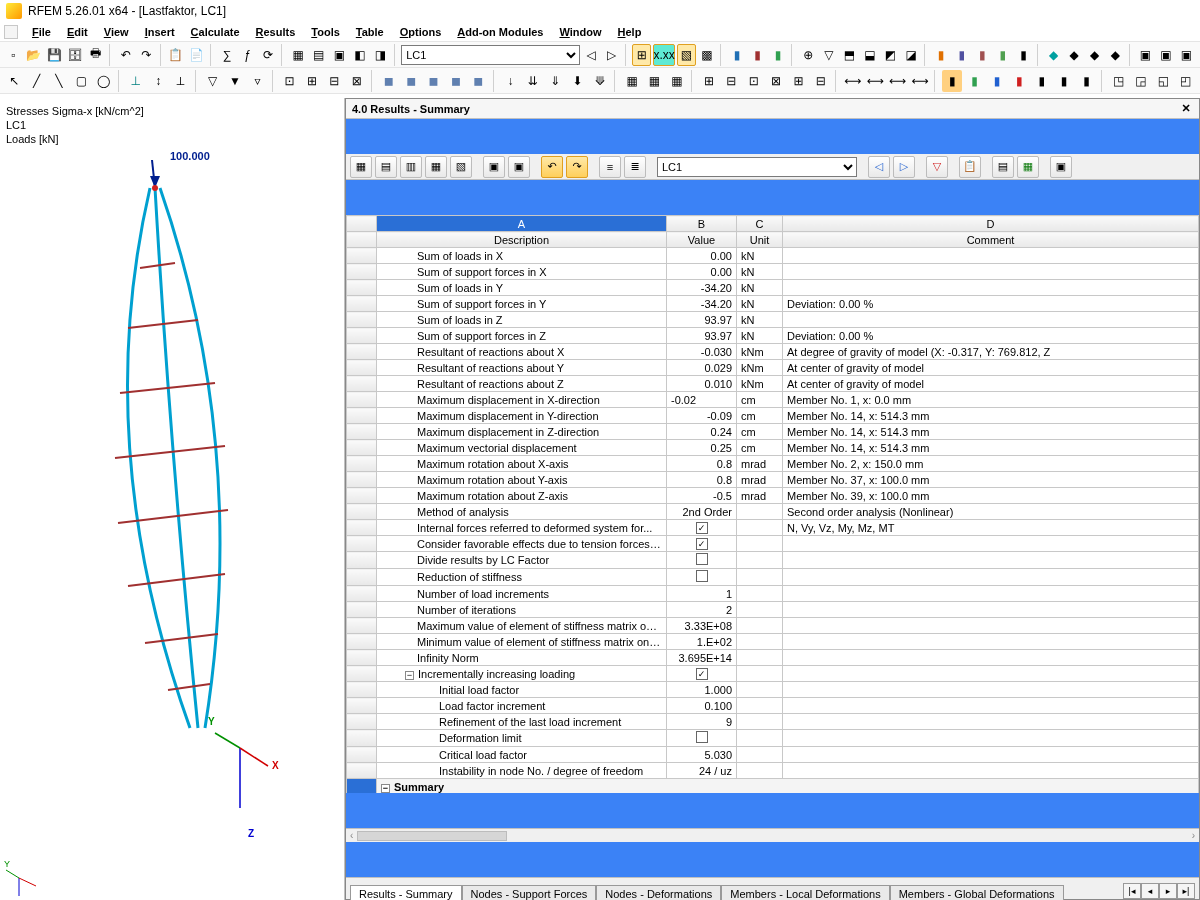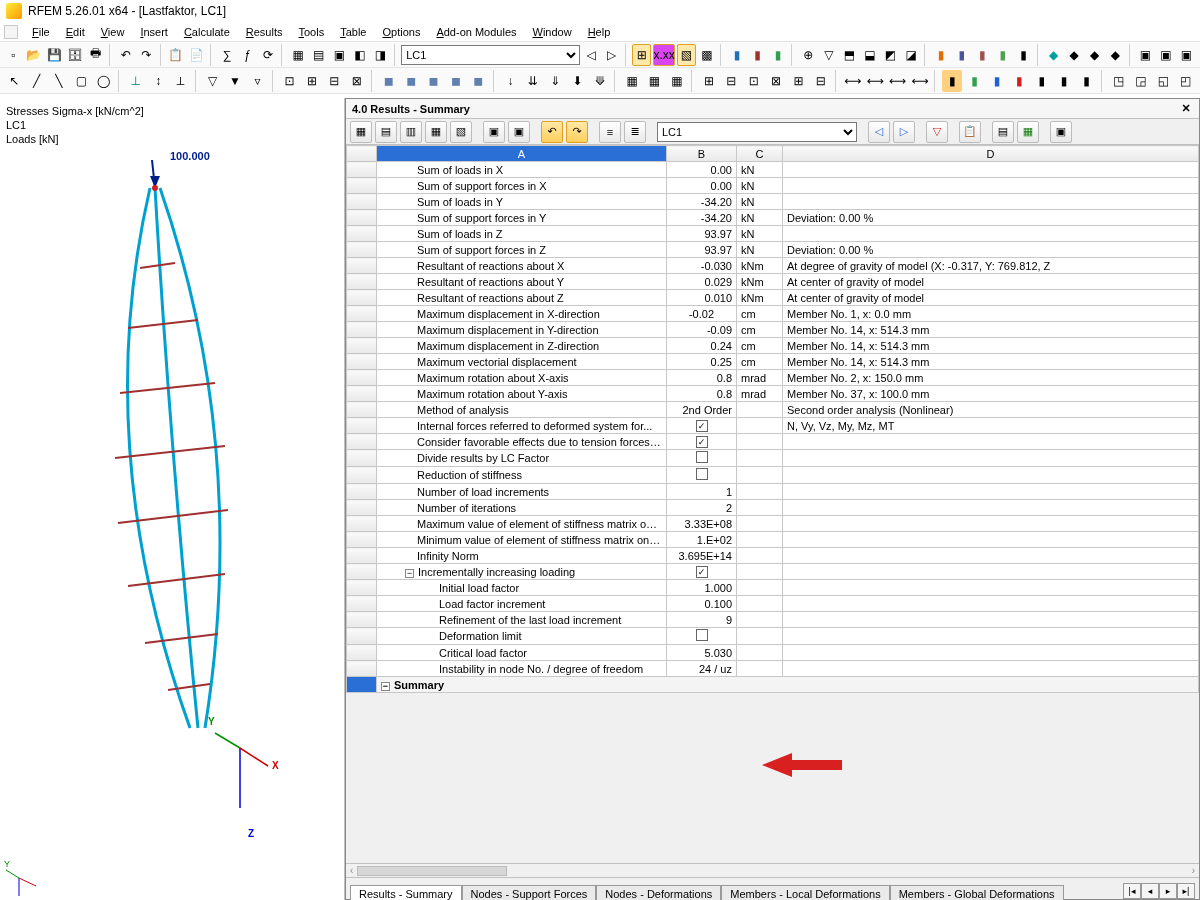--- a/index.html
+++ b/index.html
@@ -6,41 +6,41 @@
 body { font-family: "Segoe UI", Tahoma, sans-serif; font-size: 11px; background: #fff; color: #000; overflow: hidden; width: 1200px; height: 900px; position: relative; }
 
 
 .titlebar { height: 22px; background: #fff; display: flex; align-items: center; padding: 0 6px; gap: 6px; }
 .titlebar .appicon { width: 16px; height: 16px; background: linear-gradient(135deg,#ffeb3b,#ff9800); border-radius: 2px; }
 .titlebar .title { font-size: 12px; }
 
 
 .menubar { height: 20px; display: flex; align-items: center; gap: 2px; padding: 0 4px; border-bottom: 1px solid #e5e5e5; }
 .menubar .corner { width: 14px; height: 14px; background: #f5f5f5; border: 1px solid #c8c8c8; margin-right: 4px; }
-.menubar .menu { padding: 2px 8px; cursor: default; }
+.menubar .menu { padding: 2px 8px; cursor: default; font-weight: bold; }
 .menubar .menu u { text-decoration: underline; }
 
 
 .toolbar { height: 26px; display: flex; align-items: center; gap: 2px; padding: 1px 4px; border-bottom: 1px solid #e5e5e5; background:#fafafa; }
 .tbtn { width: 22px; height: 22px; display: inline-flex; align-items: center; justify-content: center; border: 1px solid transparent; border-radius: 2px; cursor: pointer; font-size: 12px; }
 .tsep { width: 4px; height: 22px; border-left: 1px solid #d0d0d0; margin: 0 2px; }
 .tcombo { height: 20px; border: 1px solid #7a7a7a; font-size: 11px; background: #fff; }
 
 
 .main { position: absolute; top: 98px; left: 0; right: 0; bottom: 0; display: flex; }
 .viewport { width: 345px; height: 100%; background: #fff; position: relative; border-right: 1px solid #c0c0c0; }
 .vp-text { position: absolute; top: 6px; left: 6px; font-size: 11px; line-height: 14px; }
 .vp-canvas { position: absolute; top: 50px; left: 60px; }
 
 
 .axis { position: absolute; }
 .axis-lbl { position: absolute; font-size: 10px; font-weight: bold; }
 
 
-.panel { flex: 1; background: #ef4444; display: flex; flex-direction: column; border: 1px solid #888; }
+.panel { flex: 1; background: #3b82f6; display: flex; flex-direction: column; border: 1px solid #888; gap: 35px; }
 .panel-title { height: 20px; display: flex; align-items: center; justify-content: space-between; padding: 2px 6px; font-weight: bold; font-size: 11px; background: #f6f6f6; border-bottom: 1px solid #c0c0c0; }
 .panel-title .close { width: 14px; height: 14px; cursor: pointer; text-align: center; line-height: 12px; }
 .panel-tb { height: 26px; display: flex; align-items: center; gap: 3px; padding: 2px 4px; background: #f0f0f0; border-bottom: 1px solid #c0c0c0; }
 .ptbtn { width: 22px; height: 22px; border: 1px solid #bcbcbc; background: linear-gradient(#fff,#e9e9e9); display: inline-flex; align-items: center; justify-content: center; cursor: pointer; font-size: 11px; border-radius:2px;}
 .ptbtn.active { background: linear-gradient(#ffe9a8,#ffcf5b); border-color:#e0a020;}
 .psep { width: 5px; }
 
 
 .grid-wrap { flex: 1; overflow: auto; background: #f0f0f0; position: relative; }
 table.grid { border-collapse: collapse; width: 100%; table-layout: fixed; font-size: 11px; background:#fff;}
@@ -109,21 +109,21 @@
   <span class="tbtn">◧</span>
   <span class="tbtn">◨</span>
   <span class="tsep"></span>
   <select class="tcombo" style="width:215px">
     <option>LC1</option>
   </select>
   <span class="tbtn">◁</span>
   <span class="tbtn">▷</span>
   <span class="tsep"></span>
   <span class="tbtn" style="background:#ffe9a8;border-color:#e0a020">⊞</span>
-  <span class="tbtn" style="background:#d946ef;border-color:#e0a020">x.xx</span>
+  <span class="tbtn" style="background:#5eead4;border-color:#e0a020">x.xx</span>
   <span class="tbtn" style="background:#ffe9a8;border-color:#e0a020">▧</span>
   <span class="tbtn">▩</span>
   <span class="tsep"></span>
   <span class="tbtn" style="color:#2070b5">▮</span>
   <span class="tbtn" style="color:#a03030">▮</span>
   <span class="tbtn" style="color:#30a050">▮</span>
   <span class="tsep"></span>
   <span class="tbtn">⊕</span>
   <span class="tbtn">▽</span>
   <span class="tbtn">⬒</span>
@@ -303,20 +303,27 @@
             <col>
         </colgroup>
         <thead>
           <tr>
             <th class="rownum"></th>
             <th>A</th>
             <th>B</th>
             <th>C</th>
             <th>D</th>
           </tr>
+          <tr>
+            <th class="rownum"></th>
+            <th>Description</th>
+            <th>Value</th>
+            <th>Unit</th>
+            <th>Comment</th>
+          </tr>
         </thead>
         <tbody id="grid-body">
             <tr>
               <td class="rownum"></td>
               <td><span class="indent"></span>Sum of loads in X</td>
               <td class="col-val" style="text-align:right">0.00</td>
               <td class="col-unit">kN</td>
               <td class="col-comment"></td>
             </tr>
             <tr>
@@ -371,21 +378,21 @@
             <tr>
               <td class="rownum"></td>
               <td><span class="indent"></span>Resultant of reactions about Z</td>
               <td class="col-val" style="text-align:right">0.010</td>
               <td class="col-unit">kNm</td>
               <td class="col-comment">At center of gravity of model</td>
             </tr>
             <tr>
               <td class="rownum"></td>
               <td><span class="indent"></span>Maximum displacement in X-direction</td>
-              <td class="col-val" style="text-align:center">-0.02</td>
+              <td class="col-val" style="text-align:left">-0.02</td>
               <td class="col-unit">cm</td>
               <td class="col-comment">Member No. 1,  x: 0.0 mm</td>
             </tr>
             <tr>
               <td class="rownum"></td>
               <td><span class="indent"></span>Maximum displacement in Y-direction</td>
               <td class="col-val" style="text-align:right">-0.09</td>
               <td class="col-unit">cm</td>
               <td class="col-comment">Member No. 14,  x: 514.3 mm</td>
             </tr>
@@ -409,20 +416,27 @@
               <td class="col-val" style="text-align:right">0.8</td>
               <td class="col-unit">mrad</td>
               <td class="col-comment">Member No. 2,  x: 150.0 mm</td>
             </tr>
             <tr>
               <td class="rownum"></td>
               <td><span class="indent"></span>Maximum rotation about Y-axis</td>
               <td class="col-val" style="text-align:right">0.8</td>
               <td class="col-unit">mrad</td>
               <td class="col-comment">Member No. 37,  x: 100.0 mm</td>
+            </tr>
+            <tr>
+              <td class="rownum"></td>
+              <td><span class="indent"></span>Maximum rotation about Z-axis</td>
+              <td class="col-val" style="text-align:right">-0.5</td>
+              <td class="col-unit">mrad</td>
+              <td class="col-comment">Member No. 39,  x: 100.0 mm</td>
             </tr>
             <tr>
               <td class="rownum"></td>
               <td><span class="indent"></span>Method of analysis</td>
               <td class="col-val" style="text-align:right">2nd Order</td>
               <td class="col-unit"></td>
               <td class="col-comment">Second order analysis (Nonlinear)</td>
             </tr>
             <tr>
               <td class="rownum"></td>

